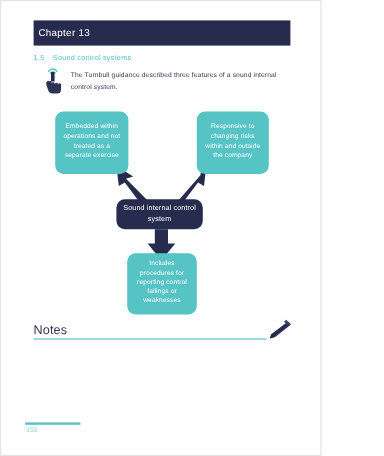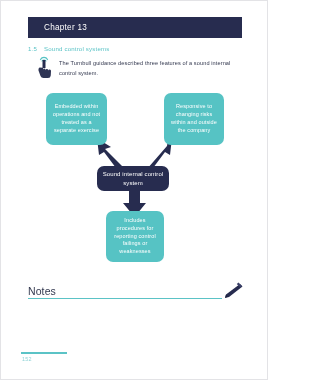--- a/index.html
+++ b/index.html
@@ -28,21 +28,21 @@
     width: 214px;
     height: 21px;
     background: #272c4f;
     display: flex;
     align-items: center;
   }
   .chapter-bar .chapter-label {
     color: #ffffff;
     font-size: 8.2px;
     letter-spacing: 0.25px;
-    padding-left: 16px;
+    padding-left: 4px;
   }
 
   
   .section-heading {
     position: absolute;
     left: 27px;
     top: 44px;
     display: flex;
     gap: 7px;
     color: #5bc3c6;
@@ -102,21 +102,21 @@
   .node-responsive { left: 163px; top: 12px;  width: 60px; height: 52px; }
   .node-central    { left: 96px;  top: 85px;  width: 72px; height: 25px; }
   .node-procedures { left: 105px; top: 130px; width: 58px; height: 51px; }
 
   .arrows { position: absolute; left: 0; top: 0; width: 268px; height: 188px; z-index: 1; }
 
   
   .notes-block {
     position: absolute;
     left: 27px;
-    top: 280px;
+    top: 264px;
     width: 214px;
     height: 22px;
   }
   .notes-label {
     color: #33384f;
     font-size: 10.5px;
     letter-spacing: 0.1px;
   }
   .notes-rule {
     position: absolute;

